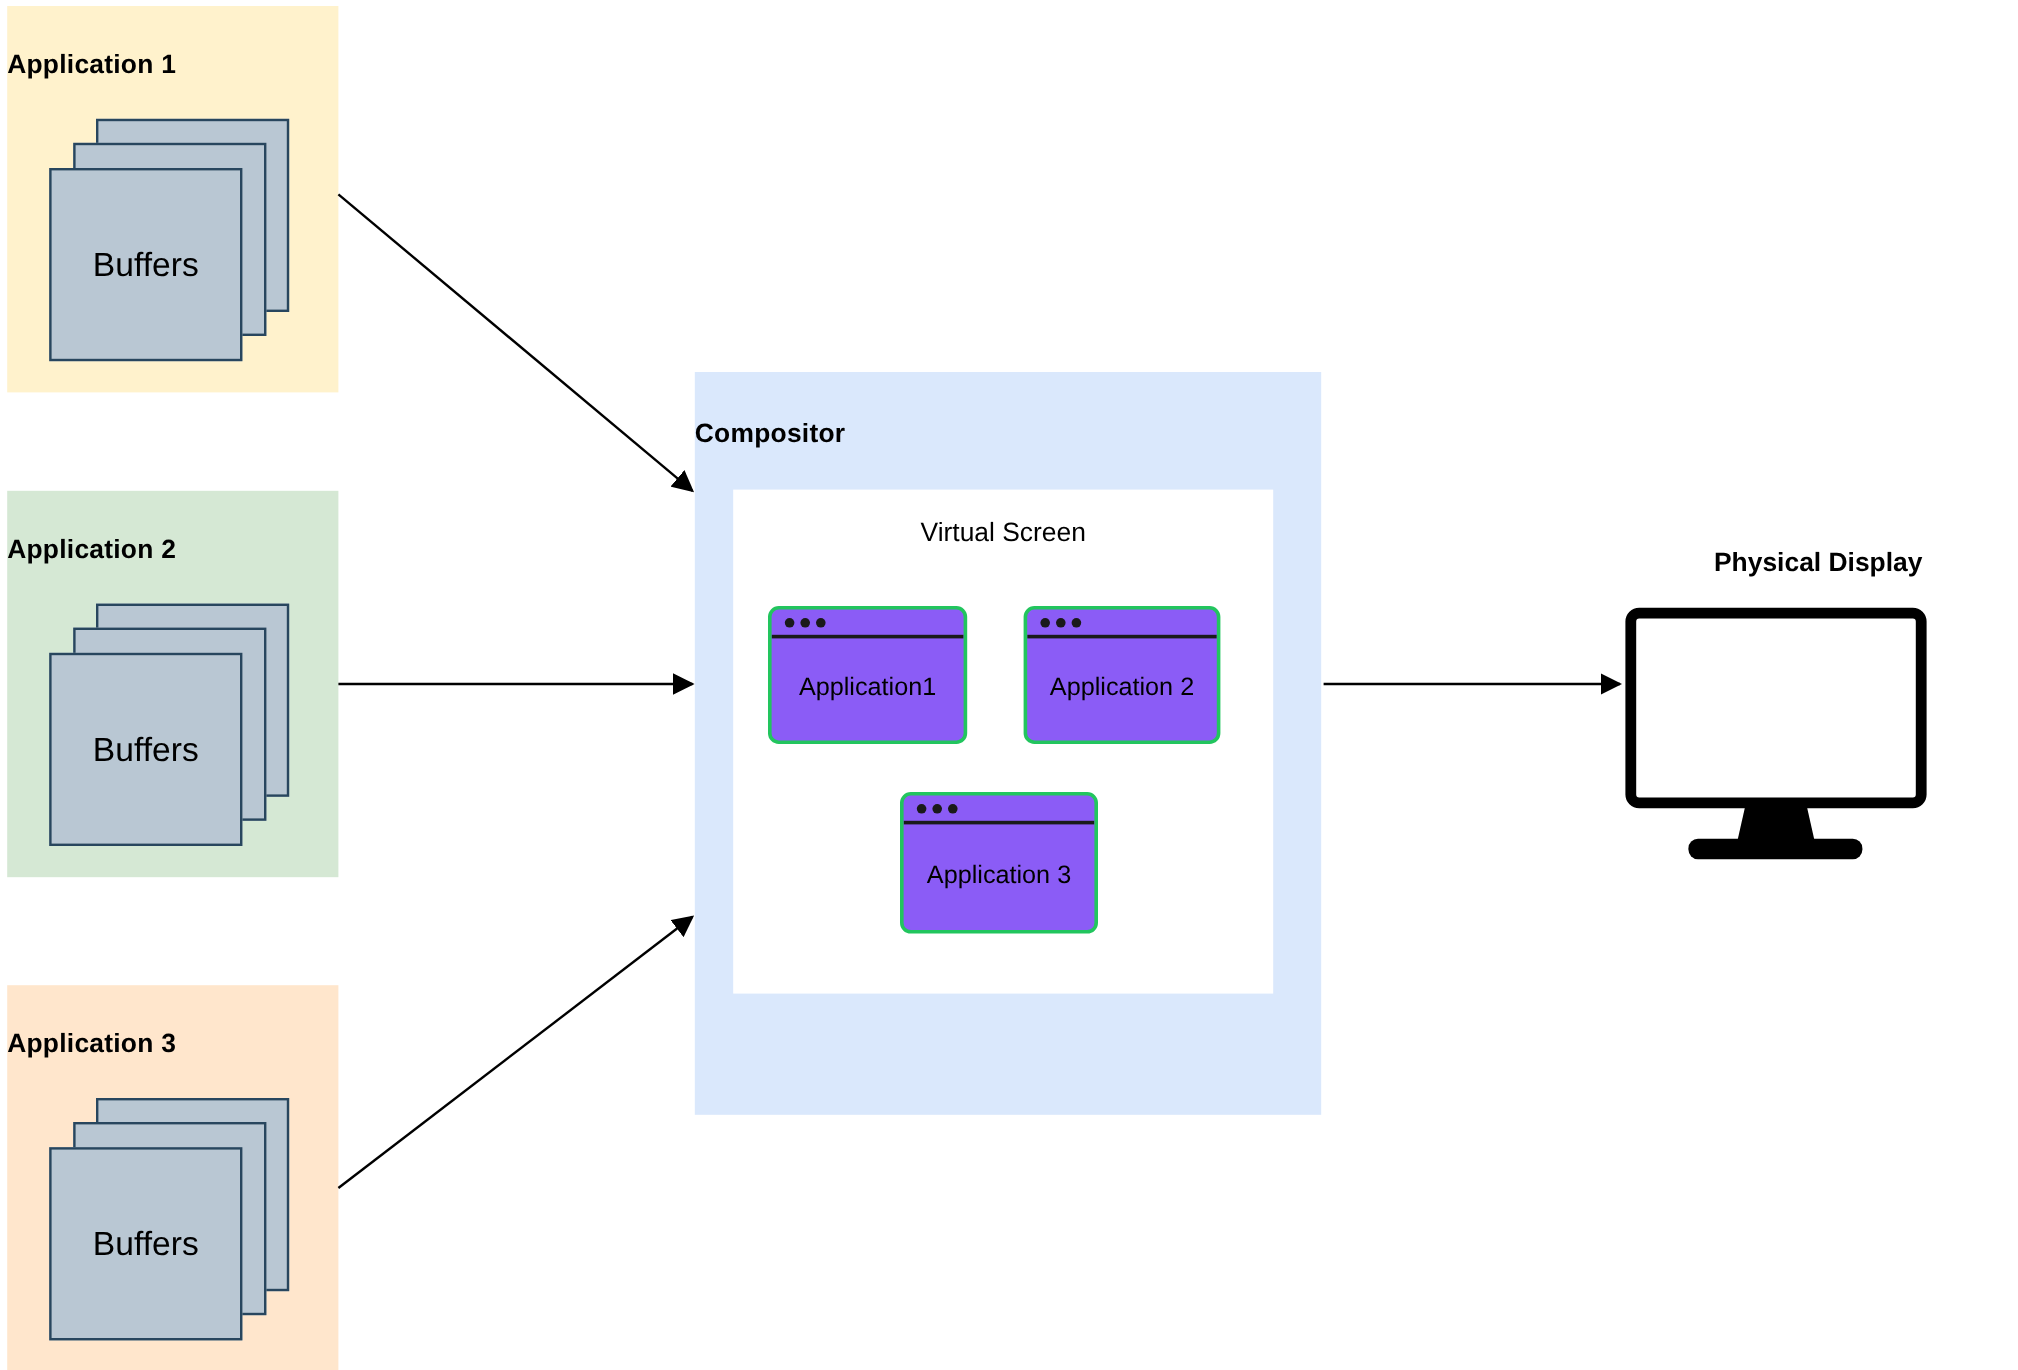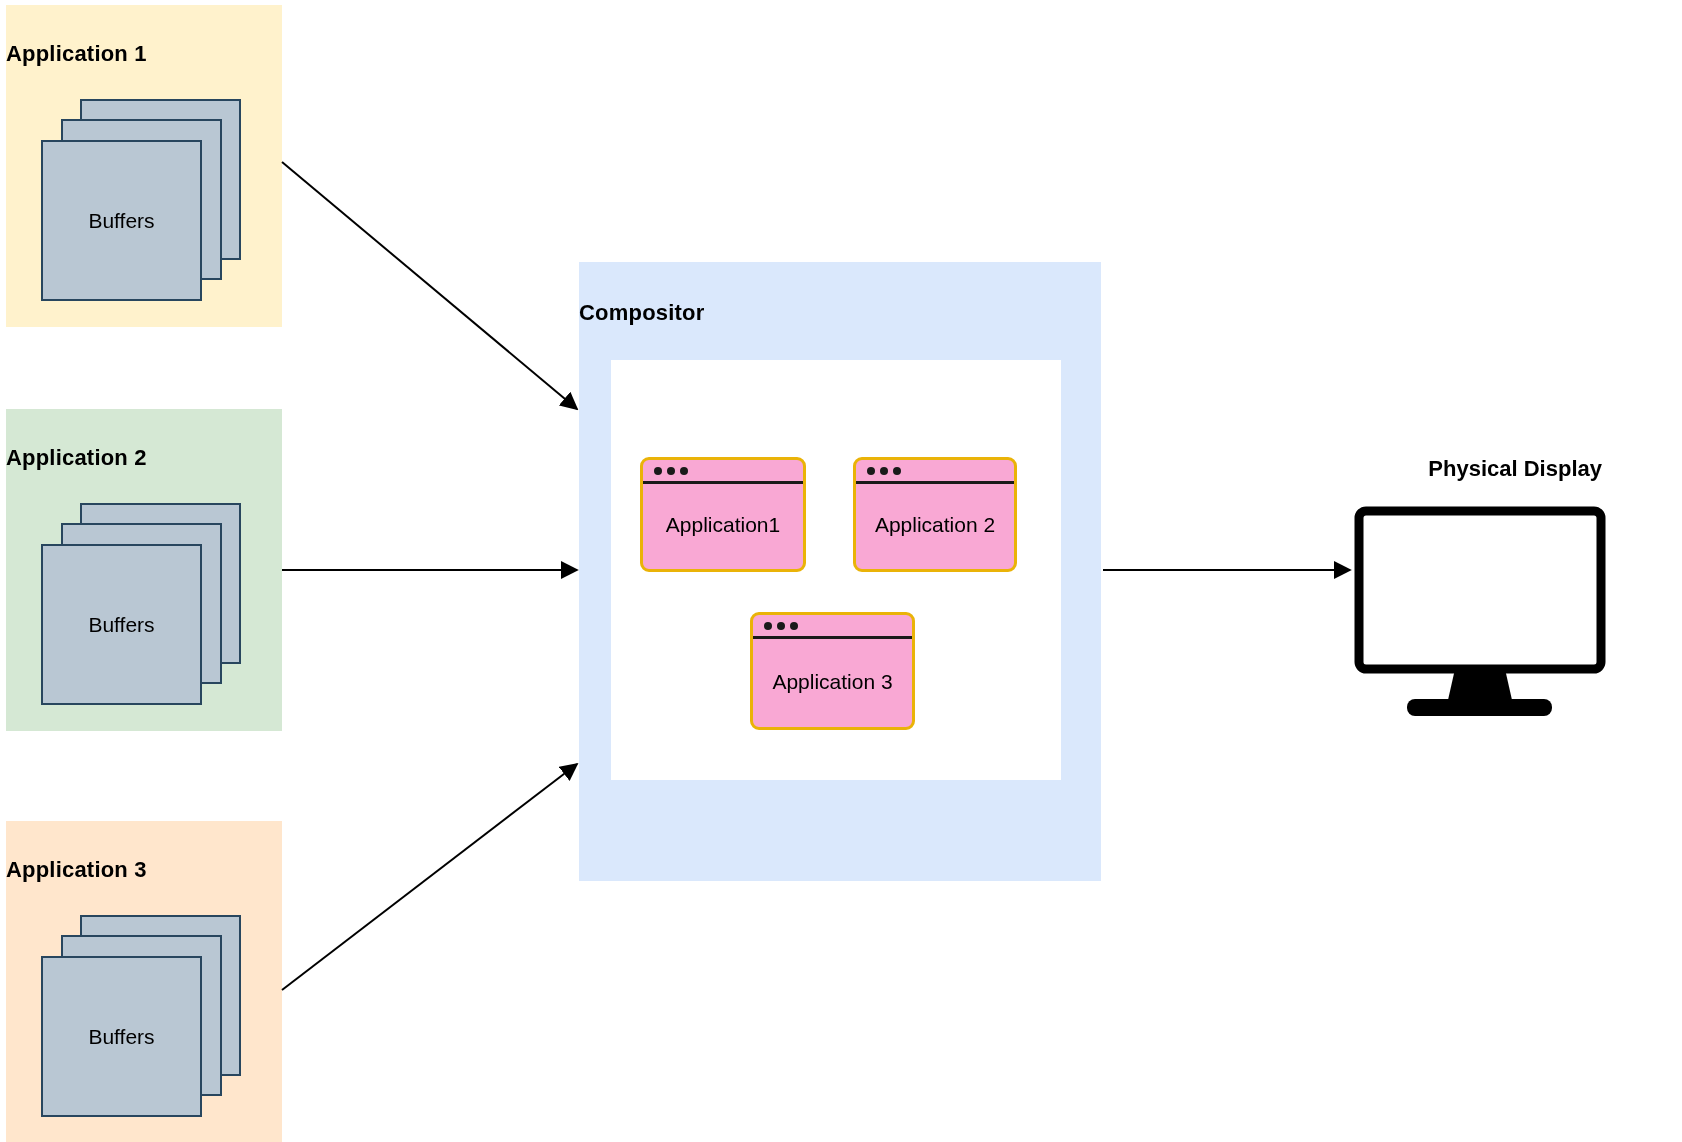--- a/index.html
+++ b/index.html
@@ -15,35 +15,35 @@
     position:absolute; top:36px; left:0; width:100%; text-align:left;
     font-size:22px; font-weight:bold; letter-spacing:.2px;
   }
   .buffer {
     position:absolute; width:161px; height:161px;
     border:2px solid #28465E; background:#B9C7D3;
   }
   .b-back  { left:74px; top:94px;  }
   .b-mid   { left:55px; top:114px; }
   .b-front { left:35px; top:135px; display:flex; align-items:center; justify-content:center; }
-  .buffers-label { font-size:21px; }
+  .buffers-label { font-size:28px; }
 
   
   .compositor { position:absolute; left:579px; top:262px; width:522px; height:619px; }
   .comp-title { top:38px; }
   .virtual-screen {
     position:absolute; left:32px; top:98px; width:450px; height:420px; background:#ffffff;
   }
   .vs-title {
     position:absolute; top:23px; left:0; width:100%; text-align:center; font-size:22px;
   }
 
   
   .win {
-    position:absolute; background:#f9a8d4; border:3px solid #eab308; border-radius:9px;
+    position:absolute; background:#8b5cf6; border:3px solid #22c55e; border-radius:9px;
     overflow:hidden;
   }
   .win-bar {
     height:24px; border-bottom:3px solid #1A1A1A;
     display:flex; align-items:center; padding-left:11px; gap:5px;
   }
   .dot { width:8px; height:8px; border-radius:50%; background:#1A1A1A; }
   .win-body {
     display:flex; align-items:center; justify-content:center;
     height:calc(100% - 27px); font-size:21px; white-space:nowrap;
@@ -87,23 +87,24 @@
 
   <div class="app-block" style="top: 821px; background: rgb(255, 230, 204);">
     <div class="block-title">Application 3</div>
     <div class="buffer b-back" style="background: rgb(185, 199, 211);"></div>
     <div class="buffer b-mid" style="background: rgb(185, 199, 211);"></div>
     <div class="buffer b-front" style="background: rgb(185, 199, 211);">
       <span class="buffers-label">Buffers</span>
     </div>
   </div>
 
-  <div class="compositor" style="background: rgb(218, 232, 252);">
+  <div class="compositor" style="background: rgb(218, 232, 252); margin-top: 48px;">
     <div class="block-title comp-title">Compositor</div>
     <div class="virtual-screen" style="background: rgb(255, 255, 255);">
+      <div class="vs-title">Virtual Screen</div>
 
       <div class="win" id="win1">
         <div class="win-bar">
           <span class="dot"></span>
           <span class="dot"></span>
           <span class="dot"></span>
         </div>
         <div class="win-body">Application1</div>
       </div>
 

